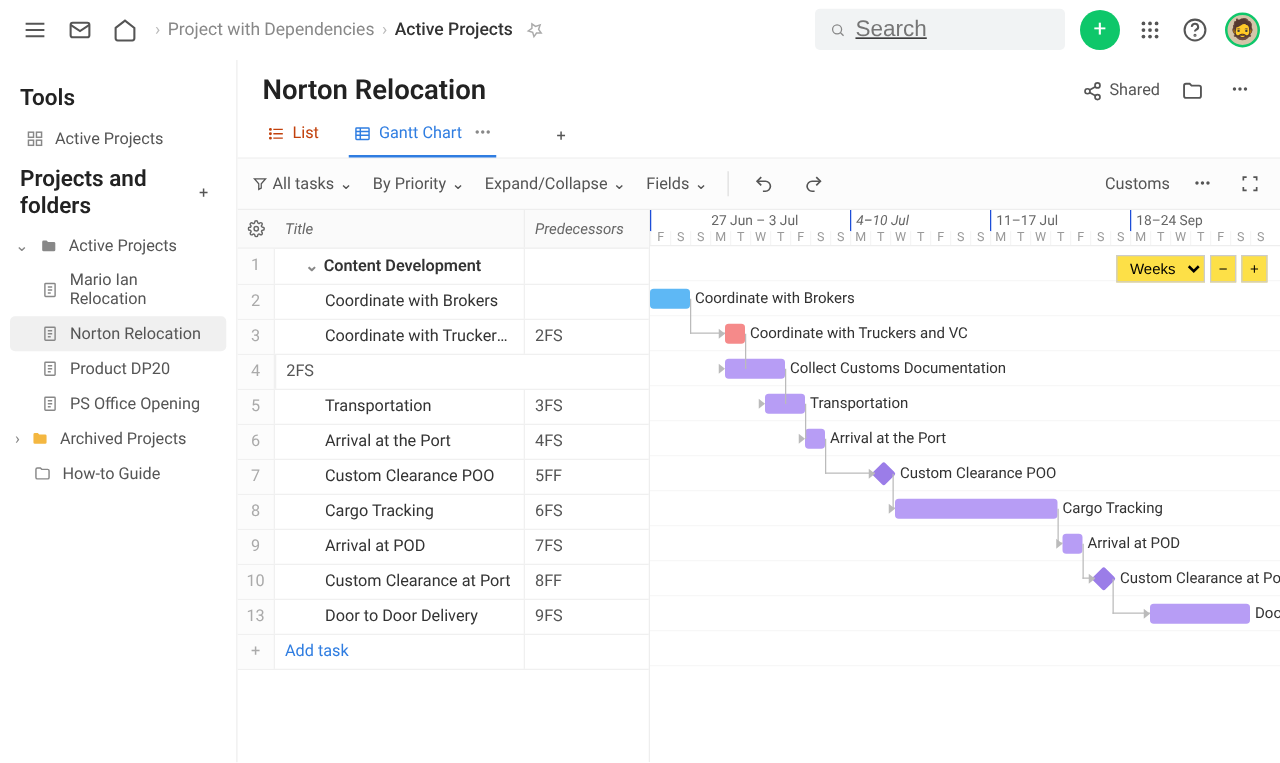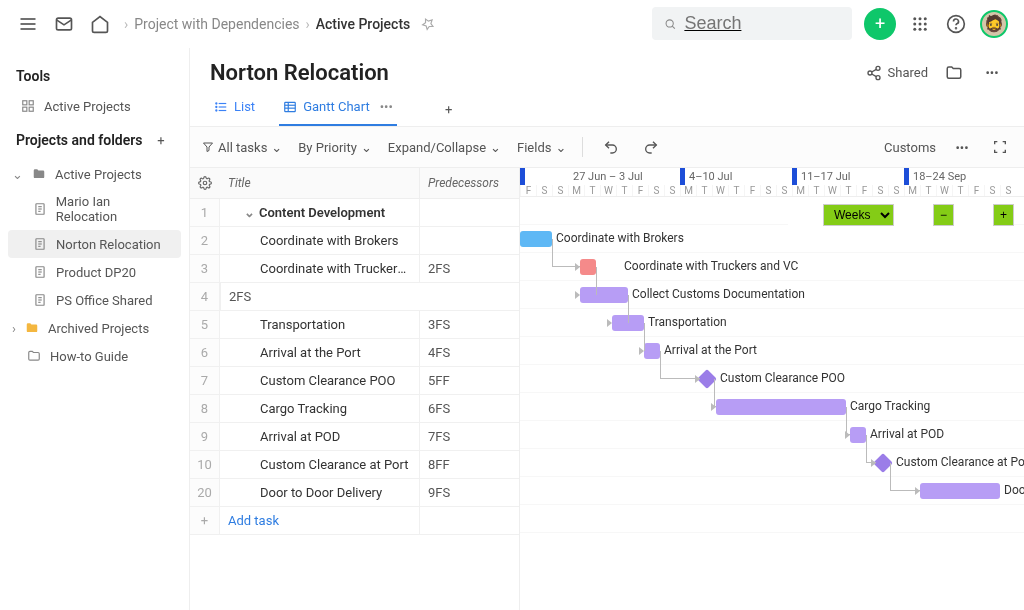--- a/index.html
+++ b/index.html
@@ -10,36 +10,36 @@
 .breadcrumb .chev { color: #bbb; }
 .breadcrumb .current { color: #333; font-weight: 500; }
 .spacer { flex: 1; }
 .search { display: flex; align-items: center; background: #f1f3f4; border-radius: 4px; padding: 6px 12px; width: 200px; color: #888; gap: 8px; }
 .search input { border: none; background: transparent; outline: none; font-size: 18px; width: 100%; text-decoration: underline; }
 .add-fab { width: 32px; height: 32px; border-radius: 50%; background: #0ec76a; display: flex; align-items: center; justify-content: center; color: #fff; font-size: 18px; cursor: pointer; }
 .avatar { width: 28px; height: 28px; border-radius: 50%; background: #d4c5a9; border: 2px solid #0ec76a; display: flex; align-items: center; justify-content: center; font-size: 16px; }
 
 .main { display: flex; height: calc(610px - 48px); }
 .sidebar { width: 190px; padding: 12px 8px; border-right: 1px solid #eee; overflow-y: auto; }
-.side-section { font-weight: 600; font-size: 14px; padding: 8px 8px; color: #222; }
+.side-section { font-weight: 600; font-size: 18px; padding: 8px 8px; color: #222; }
 .side-section-row { display: flex; align-items: center; justify-content: space-between; padding: 8px 8px; }
 .side-item { display: flex; align-items: center; gap: 8px; padding: 6px 8px 6px 12px; color: #555; cursor: pointer; border-radius: 4px; }
 .side-item.active { background: #f0f0f0; }
 .side-item .micon { width: 16px; height: 16px; display: flex; align-items: center; justify-content: center; color: #888; }
 .folder-icon { color: #0ec76a; }
 .folder-icon.archived { color: #f4b740; }
 
 .content { flex: 1; display: flex; flex-direction: column; overflow: hidden; }
 .page-header { display: flex; align-items: center; padding: 12px 20px 0; gap: 12px; }
 .page-title { font-size: 22px; font-weight: 600; color: #222; }
 .header-actions { margin-left: auto; display: flex; align-items: center; gap: 14px; color: #555; }
 .header-actions .act { display: flex; align-items: center; gap: 6px; cursor: pointer; }
 
 .tabs { display: flex; align-items: center; gap: 20px; padding: 8px 20px 0; border-bottom: 1px solid #eee; }
-.tab { display: flex; align-items: center; gap: 6px; padding: 6px 4px 10px; color: #3b82f6; cursor: pointer; border-bottom: 2px solid transparent; }
+.tab { display: flex; align-items: center; gap: 6px; padding: 6px 4px 10px; color: #c2410c; cursor: pointer; border-bottom: 2px solid transparent; }
 .tab.active { color: #2f7de1; border-bottom-color: #2f7de1; }
 
 .toolbar { display: flex; align-items: center; gap: 16px; padding: 8px 12px; font-size: 13px; color: #555; border-bottom: 1px solid #eee; background: #fcfcfc; }
 .tool { display: flex; align-items: center; gap: 4px; cursor: pointer; }
 .toolbar .right { margin-left: auto; display: flex; gap: 14px; align-items: center; }
 .divider-v { width: 1px; height: 20px; background: #ddd; }
 
 .gantt-area { display: flex; flex: 1; overflow: hidden; }
 .task-table { width: 330px; border-right: 1px solid #eee; display: flex; flex-direction: column; }
 .thead { display: flex; background: #fafafa; border-bottom: 1px solid #eee; font-size: 12px; color: #666; font-style: italic; }
@@ -51,35 +51,35 @@
 .trow .ttitle { flex: 1; padding: 6px 8px; white-space: nowrap; overflow: hidden; text-overflow: ellipsis; }
 .trow .ttitle.indent1 { padding-left: 24px; }
 .trow .ttitle.indent2 { padding-left: 40px; }
 .trow .tpred { width: 100px; padding: 6px 8px; border-left: 1px solid #f0f0f0; color: #555; }
 .trow.header-row .ttitle { font-weight: 600; }
 .add-task-row { color: #2f7de1; cursor: pointer; }
 
 .timeline { flex: 1; position: relative; overflow: hidden; }
 .tl-header { display: flex; flex-direction: column; border-bottom: 1px solid #eee; }
 .tl-weeks, .tl-days { display: flex; }
-.tl-week { border-left: 5px solid #1d4ed8; font-size: 11px; color: #666; padding: 2px 4px; }
+.tl-week { border-left: 1px solid #1d4ed8; font-size: 11px; color: #666; padding: 2px 4px; }
 .tl-day { width: 16px; font-size: 10px; color: #999; text-align: center; border-left: 1px solid #f5f5f5; }
 .tl-body { position: relative; }
 .tl-row { height: 28px; position: relative; border-bottom: 1px solid #f7f7f7; }
 .bar { position: absolute; height: 16px; top: 6px; border-radius: 3px; }
 .bar.blue { background: #5eb8f5; }
 .bar.red { background: #f58a8a; }
 .bar.purple { background: #b79df5; }
 .diamond { position: absolute; width: 14px; height: 14px; top: 7px; transform: rotate(45deg); background: #9b7de8; border-radius: 2px; }
 .bar-label { position: absolute; top: 6px; font-size: 12px; color: #333; white-space: nowrap; }
 .link-line { position: absolute; border-left: 1px solid #bbb; border-bottom: 1px solid #bbb; }
 .arrow { position: absolute; width: 0; height: 0; border-top: 4px solid transparent; border-bottom: 4px solid transparent; border-left: 5px solid #bbb; }
 
 .zoom-ctrl { position: absolute; top: 36px; right: 10px; display: flex; gap: 4px; background: #fff; }
-.zoom-ctrl select, .zoom-ctrl button { font-size: 12px; padding: 2px 6px; border: 1px solid #ccc; background: #84cc16; cursor: pointer; margin-left: 35px; }
+.zoom-ctrl select, .zoom-ctrl button { font-size: 12px; padding: 2px 6px; border: 1px solid #ccc; background: #fde047; cursor: pointer; }
 
 svg { display: block; }
 </style>
 </head>
 <body>
 
 <div class="topbar">
   <div class="icon-btn">
       <svg width="20" height="20" viewBox="0 0 24 24" fill="none" stroke="currentColor" stroke-width="2">
         <line x1="3" y1="6" x2="21" y2="6"></line>
@@ -205,21 +205,21 @@
         </div>
         <div class="side-item" style="padding-left: 24px;">
           <span class="micon">
             <svg width="14" height="14" viewBox="0 0 24 24" fill="none" stroke="currentColor" stroke-width="2">
               <rect x="5" y="3" width="14" height="18" rx="1"></rect>
               <line x1="9" y1="8" x2="15" y2="8"></line>
               <line x1="9" y1="12" x2="15" y2="12"></line>
               <line x1="9" y1="16" x2="13" y2="16"></line>
             </svg>
           </span>
-          <span>PS Office Shared</span>
+          <span>PS Office Opening</span>
         </div>
       </div>
     <div class="side-item" style="padding-left:4px">
       <span style="color:#888">›</span>
       <span class="micon folder-icon archived">
           <svg width="14" height="14" viewBox="0 0 24 24" fill="currentColor">
             <path d="M3 6a2 2 0 0 1 2-2h4l2 2h8a2 2 0 0 1 2 2v9a2 2 0 0 1-2 2H5a2 2 0 0 1-2-2z"></path>
           </svg>
         </span>
       <span>Archived Projects</span>
@@ -385,37 +385,37 @@
               <div class="tnum">9</div>
               <div class="ttitle indent2">Arrival at POD</div>
               <div class="tpred">7FS</div>
             </div>
             <div class="trow">
               <div class="tnum">10</div>
               <div class="ttitle indent2">Custom Clearance at Port</div>
               <div class="tpred">8FF</div>
             </div>
             <div class="trow">
-              <div class="tnum">20</div>
+              <div class="tnum">13</div>
               <div class="ttitle indent2">Door to Door Delivery</div>
               <div class="tpred">9FS</div>
             </div>
           </div>
         <div class="trow">
           <div class="tnum">+</div>
           <div class="ttitle add-task-row">Add task</div>
           <div class="tpred"></div>
         </div>
       </div>
 
       <div class="timeline">
         <div class="tl-header">
           <div class="tl-weeks" id="tl-weeks">
               <div class="tl-week" style="width: 160px; padding-left: 48px;">27 Jun – 3 Jul</div>
-              <div class="tl-week" style="width: 112px; padding-left: 4px;">4–10 Jul</div>
+              <div class="tl-week" style="width: 112px; padding-left: 4px; font-style: italic;">4–10 Jul</div>
               <div class="tl-week" style="width: 112px; padding-left: 4px;">11–17 Jul</div>
               <div class="tl-week" style="width: 112px; padding-left: 4px;">18–24 Sep</div>
             </div>
           <div class="tl-days" id="tl-days">
               <div class="tl-day">F</div>
               <div class="tl-day">S</div>
               <div class="tl-day">S</div>
               <div class="tl-day">M</div>
               <div class="tl-day">T</div>
               <div class="tl-day">W</div>
@@ -447,21 +447,21 @@
             </div>
         </div>
         <div class="tl-body" id="tl-body">
             <div class="tl-row"></div>
             <div class="tl-row">
               <div class="bar blue" style="left: 0px; width: 32px;"></div>
               <div class="bar-label" style="left: 36px;">Coordinate with Brokers</div>
             </div>
             <div class="tl-row">
               <div class="bar red" style="left: 60px; width: 16px;"></div>
-              <div class="bar-label" style="left: 80px; margin-left: 24px;">Coordinate with Truckers and VC</div>
+              <div class="bar-label" style="left: 80px;">Coordinate with Truckers and VC</div>
             </div>
             <div class="tl-row">
               <div class="bar purple" style="left: 60px; width: 48px;"></div>
               <div class="bar-label" style="left: 112px;">Collect Customs Documentation</div>
             </div>
             <div class="tl-row">
               <div class="bar purple" style="left: 92px; width: 32px;"></div>
               <div class="bar-label" style="left: 128px;">Transportation</div>
             </div>
             <div class="tl-row">

